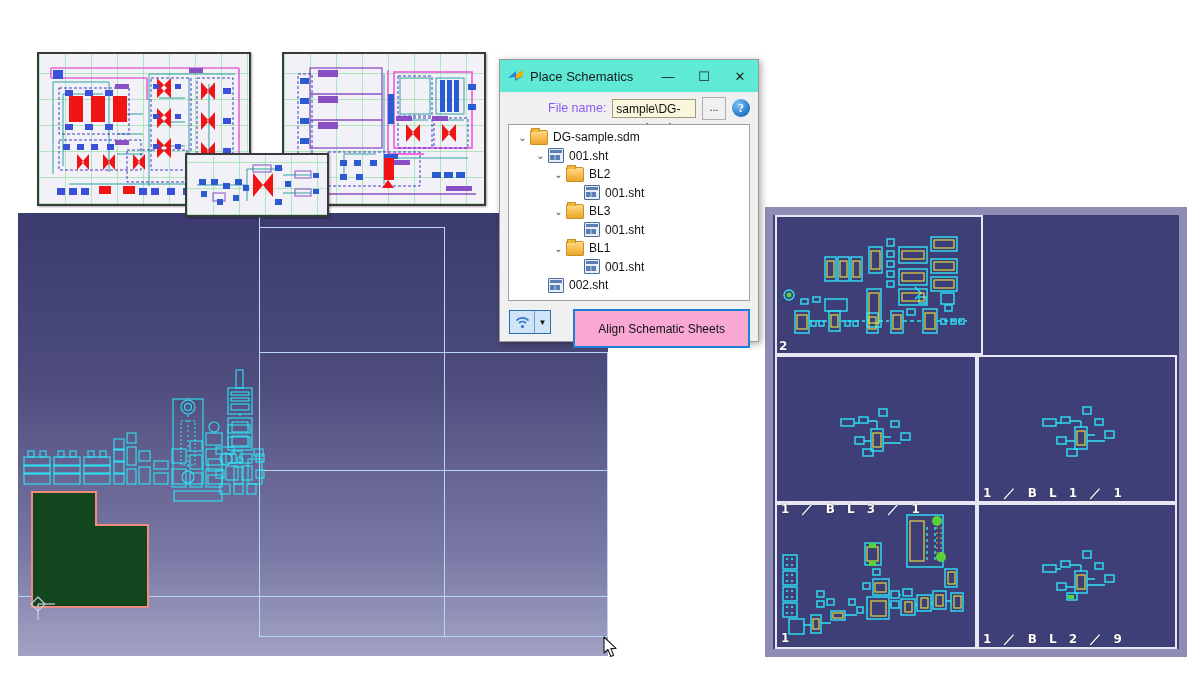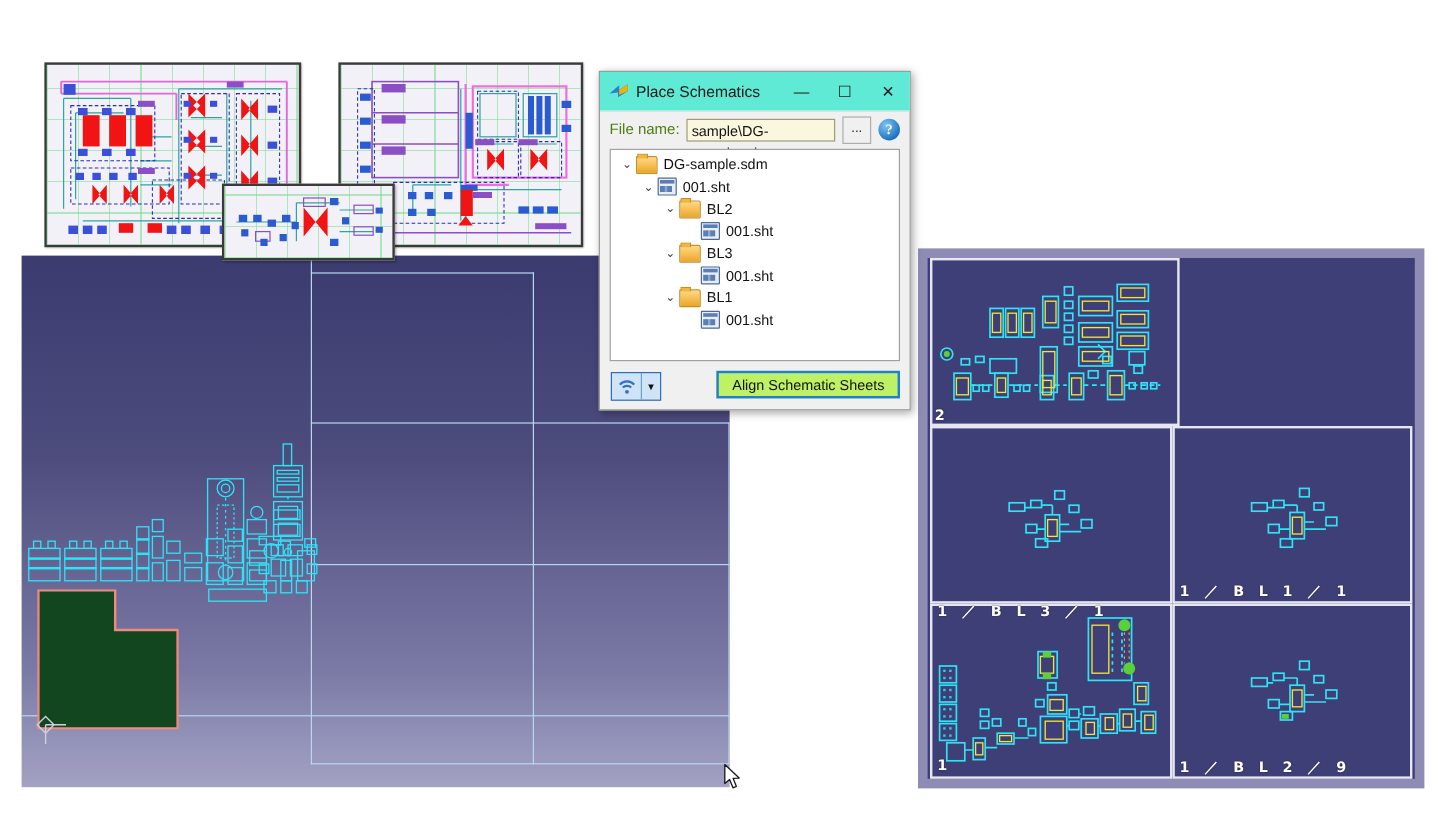--- a/index.html
+++ b/index.html
@@ -56,21 +56,21 @@
   }
   #dlg-title{
     height:32px;background:#5eead4;display:flex;align-items:center;
     border-bottom:1px solid #eaeaea;
   }
   #dlg-title .t-text{font-size:13px;color:#1a1a1a;margin-left:6px;}
   .wbtn{width:36px;height:31px;display:flex;align-items:center;justify-content:center;
     font-size:13px;color:#222;}
 
   #dlg-filerow{display:flex;align-items:center;height:30px;padding:0 8px;gap:6px;}
-  #file-label{font-size:12.5px;color:#4d7c0f;white-space:nowrap;}
+  #file-label{font-size:12.5px;color:#8b5cf6;white-space:nowrap;margin-left:40px;}
   #file-input{
     flex:1;height:19px;background:#fbf7df;border:1px solid #9c9c7a;
     font-size:12px;color:#111;padding:0 3px;line-height:19px;
     font-family:"Liberation Sans",sans-serif;
     box-sizing:border-box;
   }
   #browse-btn{
     width:22px;height:21px;background:#f0f0f0;border:1px solid #adadad;
     font-size:11px;line-height:18px;text-align:center;color:#222;cursor:default;
   }
@@ -99,22 +99,22 @@
   .sicon:after{content:"";position:absolute;left:1px;top:6px;width:4px;height:5px;
     background:#5b7fb5;box-shadow:6px 0 0 #5b7fb5, 3px 0 0 #8aa7cf;}
 
   #dlg-bottom{position:absolute;left:0;right:0;bottom:0;height:36px;}
   #split-btn{position:absolute;left:9px;top:5px;height:22px;display:flex;
     border:1px solid #2c6fb5;background:#cfe4f7;}
   #split-main{width:24px;display:flex;align-items:center;justify-content:center;}
   #split-arrow{width:15px;display:flex;align-items:center;justify-content:center;
     border-left:1px solid #6d9fce;font-size:8px;color:#111;}
   #align-btn{
-    position:absolute;right:8px;top:4px;height:23px;padding:0 11px;
-    background:#bef264;border:2px solid #1f7fd6;font-size:12px;color:#111;
+    position:absolute;right:8px;top:4px;height:39px;padding:0 23px;
+    background:#f9a8d4;border:2px solid #1f7fd6;font-size:12px;color:#111;
     display:flex;align-items:center;box-sizing:border-box;
   }
 
   
   #cursor{left:603px;top:636px;width:16px;height:23px;}
 </style>
 </head>
 <body>
 
 <div id="main-canvas" class="abs">
@@ -669,20 +669,25 @@
       <div class="tnode" style="padding-left: 42px;">
         <span class="chev">⌄</span>
         <span class="ficon"></span>
         <span>BL1</span>
       </div>
       <div class="tnode" style="padding-left: 60px;">
         <span class="chev blank">&nbsp;</span>
         <span class="sicon"></span>
         <span>001.sht</span>
       </div>
+      <div class="tnode" style="padding-left: 24px;">
+        <span class="chev blank">&nbsp;</span>
+        <span class="sicon"></span>
+        <span>002.sht</span>
+      </div>
     </div>
 
   <div id="dlg-bottom">
     <div id="split-btn">
       <div id="split-main">
         <svg width="15" height="13" viewBox="0 0 15 13">
           <path d="M1.5 4.5 A8 8 0 0 1 13.5 4.5" fill="none" stroke="#2f6fd0" stroke-width="1.8"></path>
           <path d="M4 7 A5 5 0 0 1 11 7" fill="none" stroke="#2f6fd0" stroke-width="1.8"></path>
           <circle cx="7.5" cy="10.5" r="1.6" fill="#2f6fd0"></circle>
         </svg>

